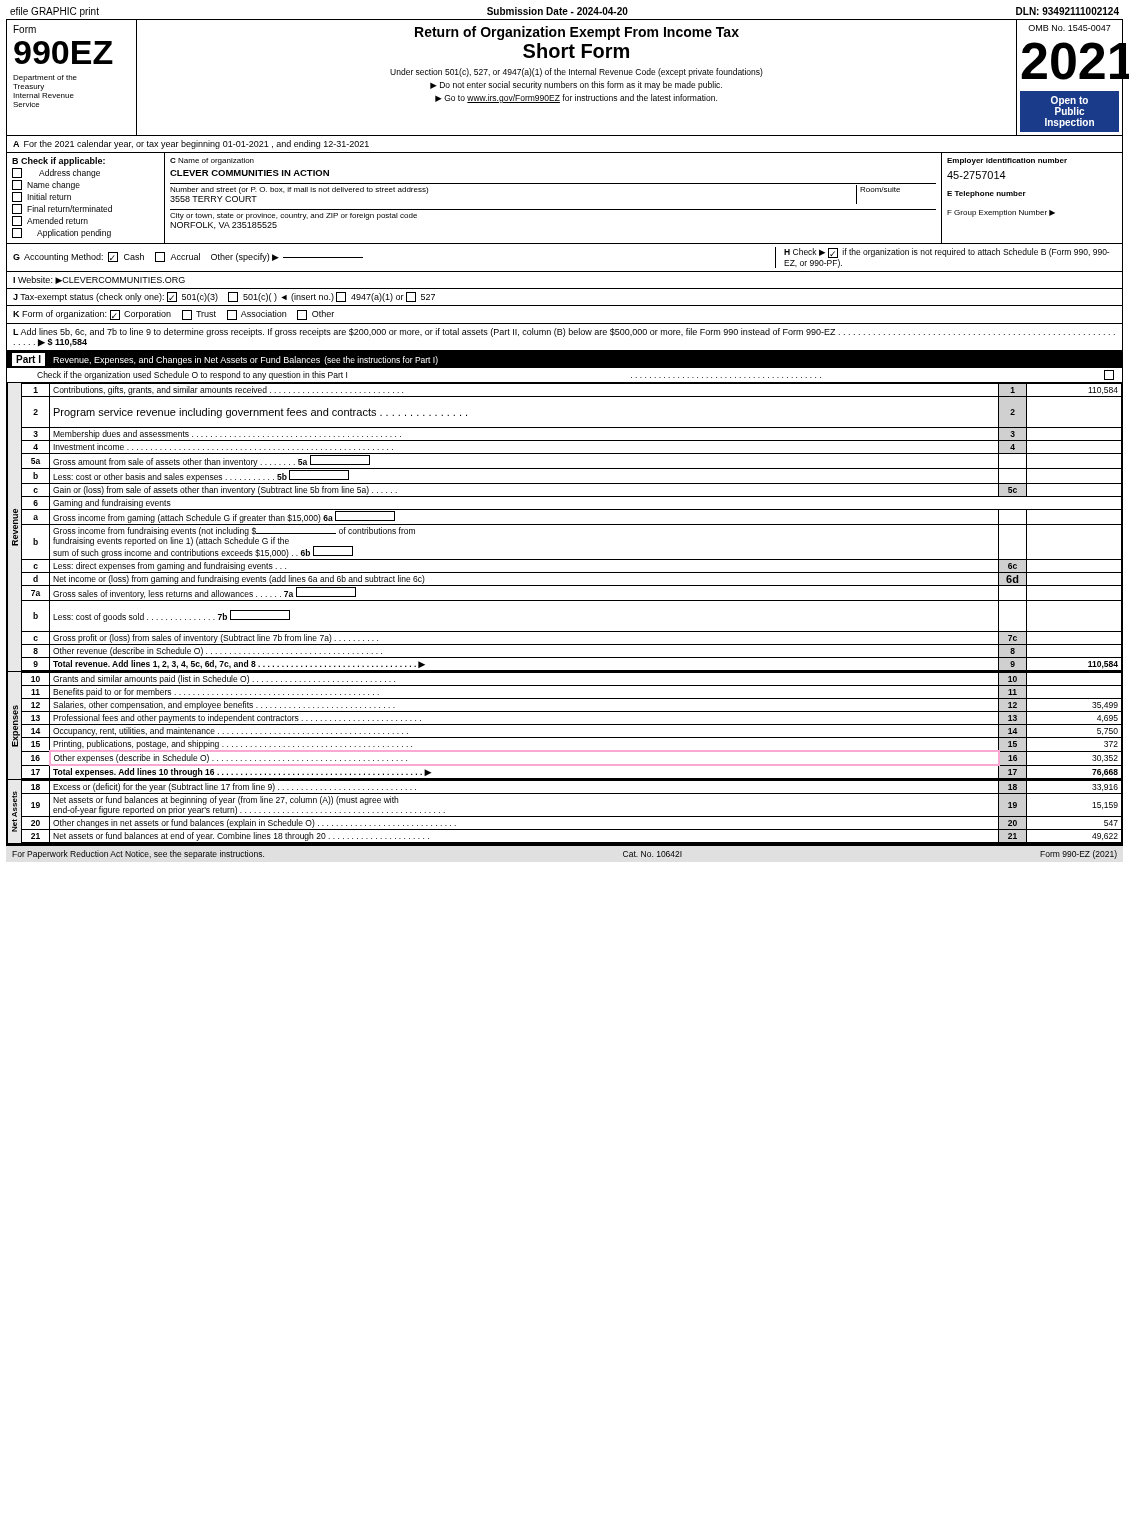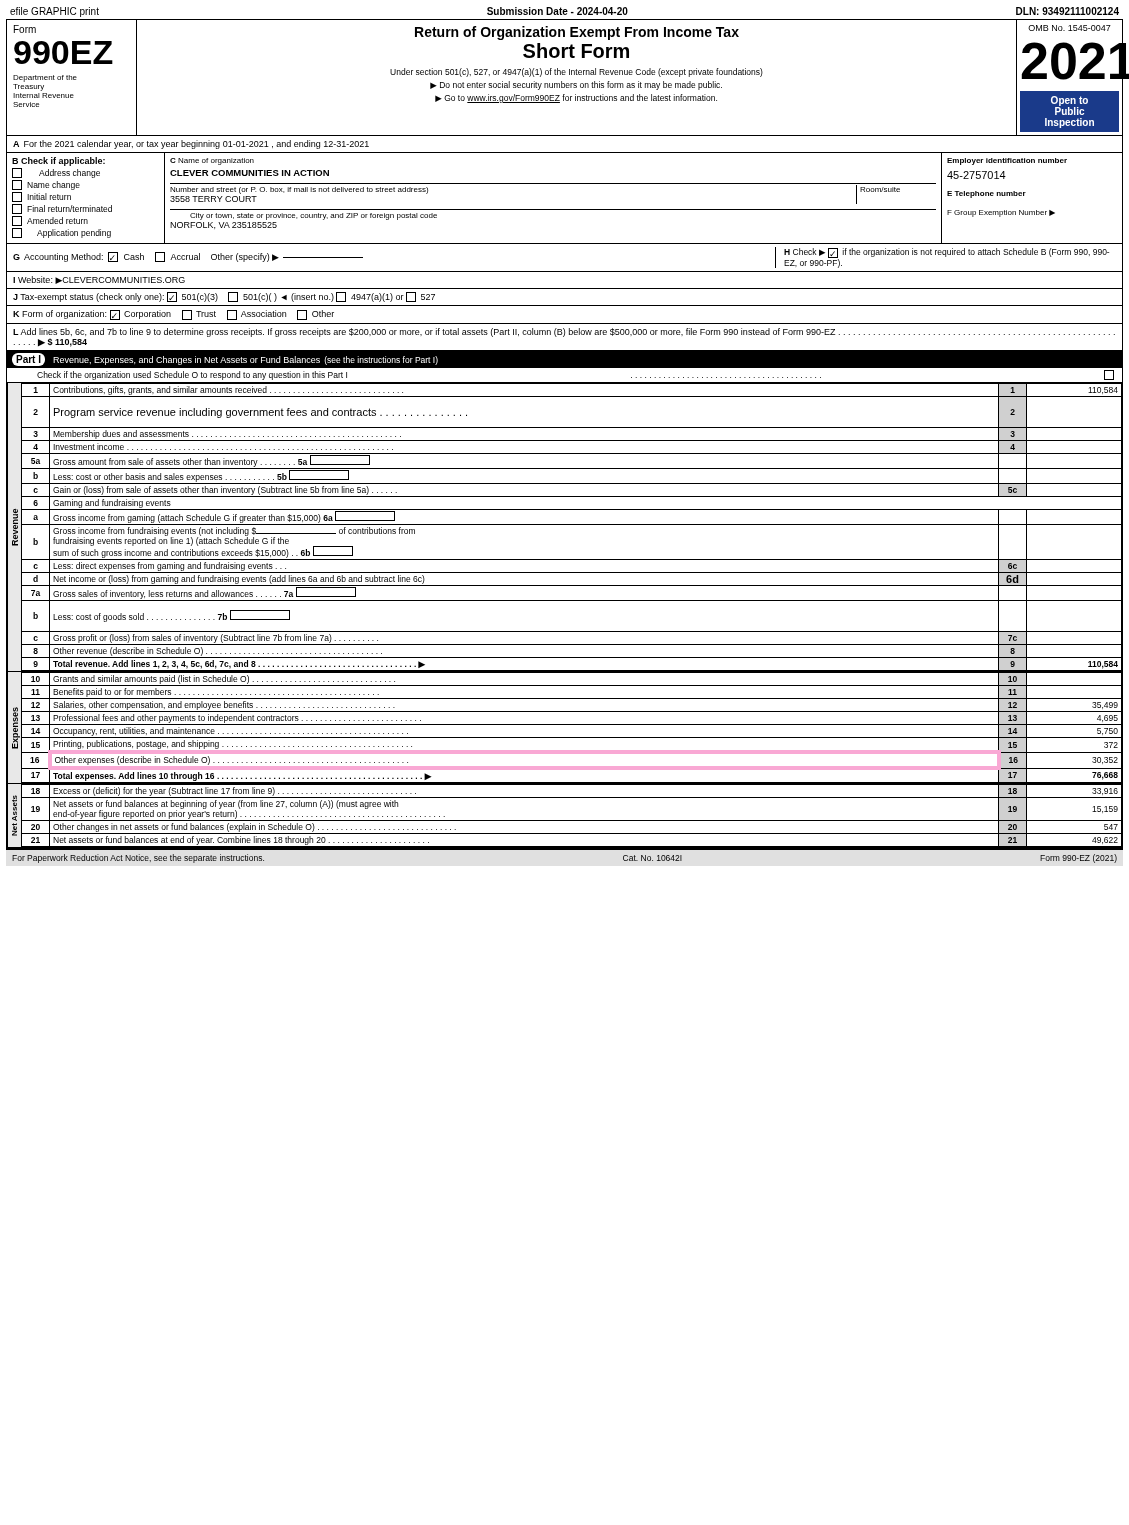--- a/index.html
+++ b/index.html
@@ -102,21 +102,21 @@
       <div style="display:flex; margin-top:5px; border-top:1px solid #000; padding-top:1px;">
         <div style="flex:1;">
           <div style="font-size:8px;">Number and street (or P. O. box, if mail is not delivered to street address)</div>
           <div style="font-size:9px;">3558 TERRY COURT</div>
         </div>
         <div style="width:80px; border-left:1px solid #000; padding-left:3px;">
           <div style="font-size:8px;">Room/suite</div>
         </div>
       </div>
       <div style="margin-top:5px; border-top:1px solid #000; padding-top:1px;">
-        <div style="font-size:8px;margin-left:20px;">City or town, state or province, country, and ZIP or foreign postal code</div>
+        <div style="font-size:8px;">City or town, state or province, country, and ZIP or foreign postal code</div>
         <div style="font-size:9px;">NORFOLK, VA  235185525</div>
       </div>
     </div>
 
     <div style="width:180px; padding:3px 5px; font-size:8.5px;">
       <div style="font-weight:bold; font-size:8px;">Employer identification number</div>
       <div style="font-size:11px; margin-top:4px;">45-2757014</div>
       <div style="font-weight:bold; font-size:8px; margin-top:8px;">E Telephone number</div>
       <div style="font-size:8px; margin-top:10px;">
         <span>F Group Exemption Number</span>
@@ -177,21 +177,21 @@
   </div>
 
   <div style="border:1px solid #000; border-top:none; padding:3px 6px; font-size:9px;">
     <span style="font-weight:bold;">L</span>
     <span>Add lines 5b, 6c, and 7b to line 9 to determine gross receipts. If gross receipts are $200,000 or more, or if total assets (Part II, column (B) below are $500,000 or more, file Form 990 instead of Form 990-EZ</span>
     <span> . . . . . . . . . . . . . . . . . . . . . . . . . . . . . . . . . . . . . . . . . . . . . . . . . . . . . . . . . . . . .</span>
     <span style="font-weight:bold;"> ▶ $ 110,584</span>
   </div>
 
   <div style="background:#000; color:#fff; display:flex; align-items:center; padding:2px 6px; margin-top:0;">
-    <span style="font-weight:bold; font-size:10px; margin-right:8px; background:#fff; color:#000; padding:1px 4px;border-radius:6px;">Part I</span>
+    <span style="font-weight:bold; font-size:10px; margin-right:8px; background:#fff; color:#000; padding:1px 4px;">Part I</span>
     <span style="font-size:9px;">Revenue, Expenses, and Changes in Net Assets or Fund Balances</span>
     <span style="font-size:8.5px; margin-left:4px;">(see the instructions for Part I)</span>
   </div>
 
   <div style="border:1px solid #000; border-top:none; padding:2px 6px 2px 30px; font-size:8.5px; display:flex; justify-content:space-between; align-items:center;">
     <span>Check if the organization used Schedule O to respond to any question in this Part I</span>
     <span>. . . . . . . . . . . . . . . . . . . . . . . . . . . . . . . . . . . . . . . . .</span>
     <span class="cb"></span>
   </div>
 
@@ -380,21 +380,21 @@
         <td style="width:95px; text-align:right; border:1px solid #000; font-size:8.5px; padding:1px 3px;">5,750</td>
       </tr>
       <tr>
         <td style="width:28px; text-align:center; font-weight:bold; border:1px solid #000; font-size:8.5px;">15</td>
         <td style="border:1px solid #000; font-size:8.5px; padding:1px 3px;">Printing, publications, postage, and shipping . . . . . . . . . . . . . . . . . . . . . . . . . . . . . . . . . . . . . . . . .</td>
         <td style="width:28px; text-align:center; font-weight:bold; background:#d0d0d0; border:1px solid #000; font-size:8.5px;">15</td>
         <td style="width:95px; text-align:right; border:1px solid #000; font-size:8.5px; padding:1px 3px;">372</td>
       </tr>
       <tr>
         <td style="width:28px; text-align:center; font-weight:bold; border:1px solid #000; font-size:8.5px;">16</td>
-        <td style="border:4px solid #f9a8d4; font-size:8.5px; padding:1px 3px;">Other expenses (describe in Schedule O) . . . . . . . . . . . . . . . . . . . . . . . . . . . . . . . . . . . . . . . . . .</td>
+        <td style="border:2px solid #f9a8d4; font-size:8.5px; padding:1px 3px;">Other expenses (describe in Schedule O) . . . . . . . . . . . . . . . . . . . . . . . . . . . . . . . . . . . . . . . . . .</td>
         <td style="width:28px; text-align:center; font-weight:bold; background:#d0d0d0; border:1px solid #000; font-size:8.5px;">16</td>
         <td style="width:95px; text-align:right; border:1px solid #000; font-size:8.5px; padding:1px 3px;">30,352</td>
       </tr>
       <tr>
         <td style="width:28px; text-align:center; font-weight:bold; border:1px solid #000; font-size:8.5px;">17</td>
         <td style="border:1px solid #000; font-size:8.5px; padding:1px 3px; font-weight:bold;">Total expenses. Add lines 10 through 16 . . . . . . . . . . . . . . . . . . . . . . . . . . . . . . . . . . . . . . . . . . . . ▶</td>
         <td style="width:28px; text-align:center; font-weight:bold; background:#d0d0d0; border:1px solid #000; font-size:8.5px;">17</td>
         <td style="width:95px; text-align:right; border:1px solid #000; font-size:8.5px; padding:1px 3px; font-weight:bold;">76,668</td>
       </tr>
     </tbody>

